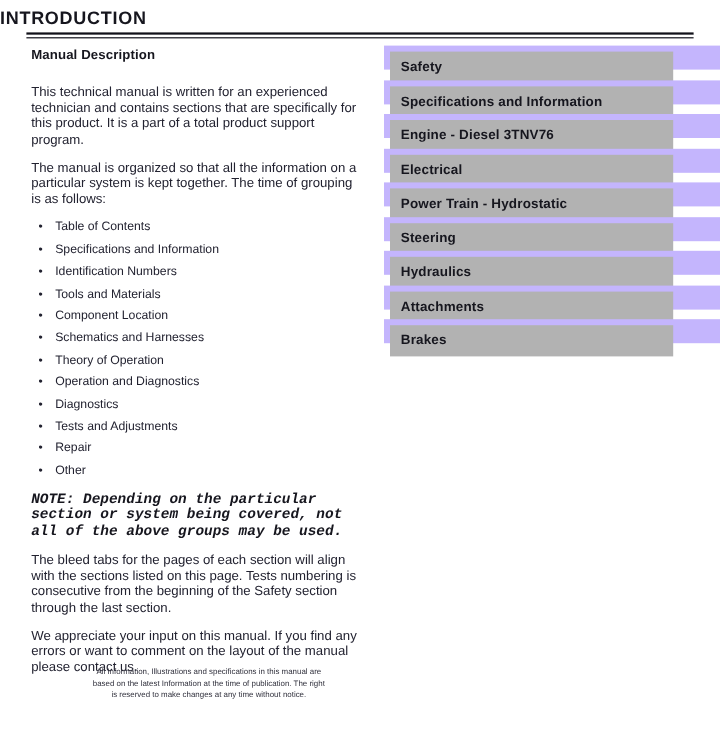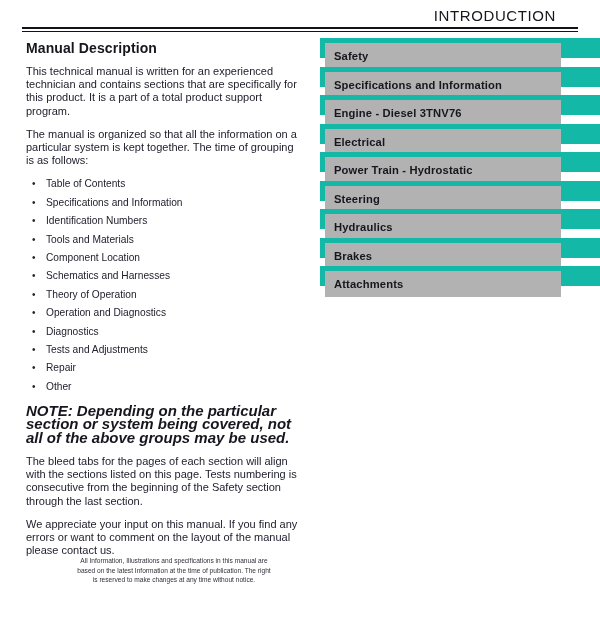--- a/index.html
+++ b/index.html
@@ -16,23 +16,23 @@
     color: #1a1a22;
     overflow: hidden;
   }
 
   
   .page-title {
     position: absolute;
     top: 7px;
     left: 0;
     width: 556px;
-    text-align: right;
+    text-align: left;
     font-size: 15px;
-    font-weight: normal;
+    font-weight: bold;
     letter-spacing: 0.6px;
     color: #16161e;
   }
   .rule-wrap {
     position: absolute;
     top: 27px;
     left: 22px;
     width: 556px;
   }
   .rule-thick {
@@ -49,39 +49,40 @@
   }
 
   
   .left-col {
     position: absolute;
     left: 26px;
     top: 40px;
     width: 276px;
   }
   .section-heading {
-    font-size: 14px;
-    font-weight: bold;
-    color: #16161e;
-    margin: 0 0 9px 0;
+    font-size: 11px;
+    font-weight: bold;
+    color: #16161e;
+    margin: 0 0 19px 0;
     letter-spacing: 0.1px;
   }
   .body-para {
     font-size: 11px;
     line-height: 13.2px;
     margin: 0 0 10px 0;
     color: #222230;
   }
   .note-para {
-    font-size: 15px;
+    font-size: 12px;
     line-height: 13.4px;
     margin: 0 0 11px 0;
     font-weight: bold;
     font-style: italic;
     color: #16161e;
+    font-family: Liberation Mono, monospace;
   }
   ul.group-list {
     list-style: none;
     margin: 0 0 11px 0;
     padding: 0;
   }
   ul.group-list li {
     position: relative;
     font-size: 10.2px;
     line-height: 13px;
@@ -114,21 +115,21 @@
   .tabs-col {
     position: absolute;
     left: 320px;
     top: 38px;
     width: 280px;
   }
   .tab-row {
     position: relative;
     height: 20px;
     margin-bottom: 8.5px;
-    background: #14b8a6;       
+    background: #c4b5fd;       
   }
   .tab-box {
     position: absolute;
     left: 5px;
     top: 5px;
     width: 236px;
     height: 26px;
     background: #b2b2b2;        
     display: flex;
     align-items: center;
@@ -262,24 +263,24 @@
   </div>
 
   <div class="tab-row">
     <div class="tab-box">
       <span class="tab-label">Hydraulics</span>
     </div>
   </div>
 
   <div class="tab-row">
     <div class="tab-box">
+      <span class="tab-label">Attachments</span>
+    </div>
+  </div>
+
+  <div class="tab-row">
+    <div class="tab-box">
       <span class="tab-label">Brakes</span>
     </div>
   </div>
 
-  <div class="tab-row">
-    <div class="tab-box">
-      <span class="tab-label">Attachments</span>
-    </div>
-  </div>
-
 
 </div>
 
 </body></html>

